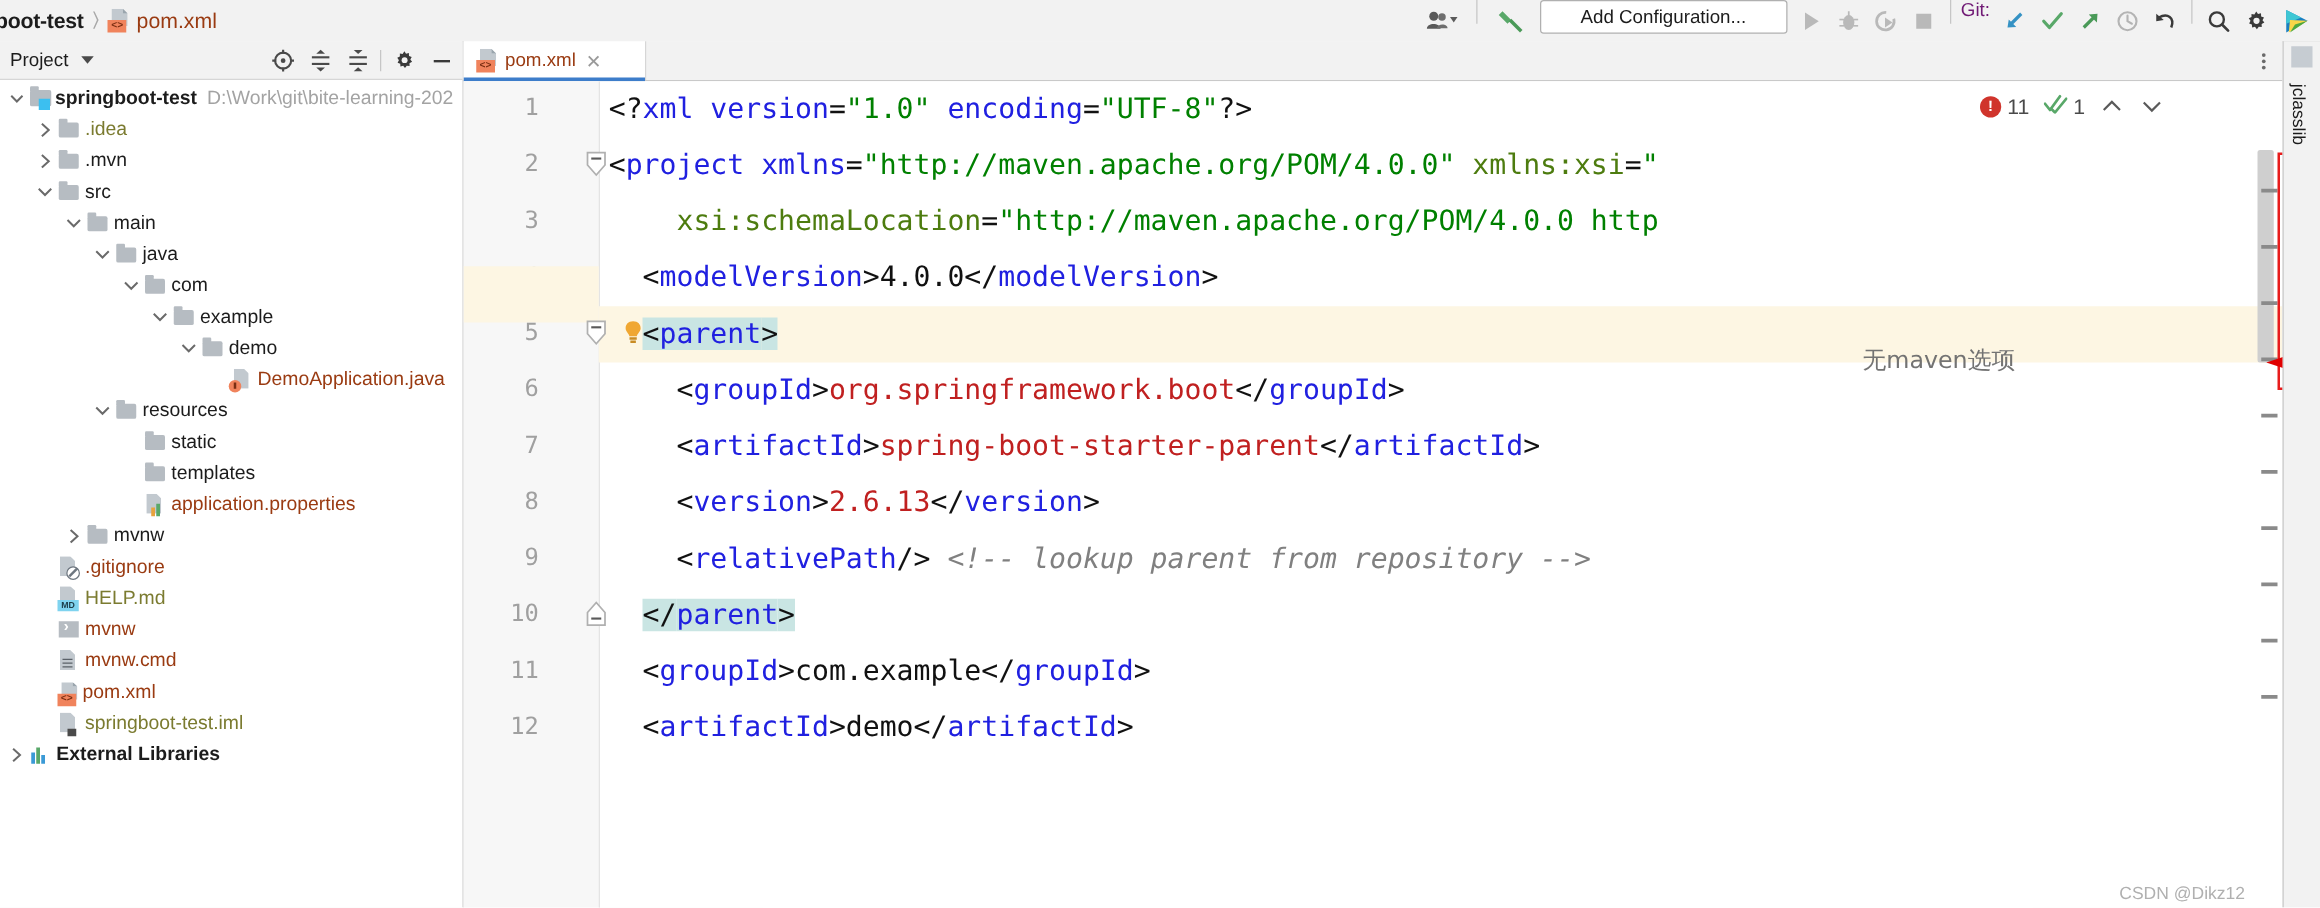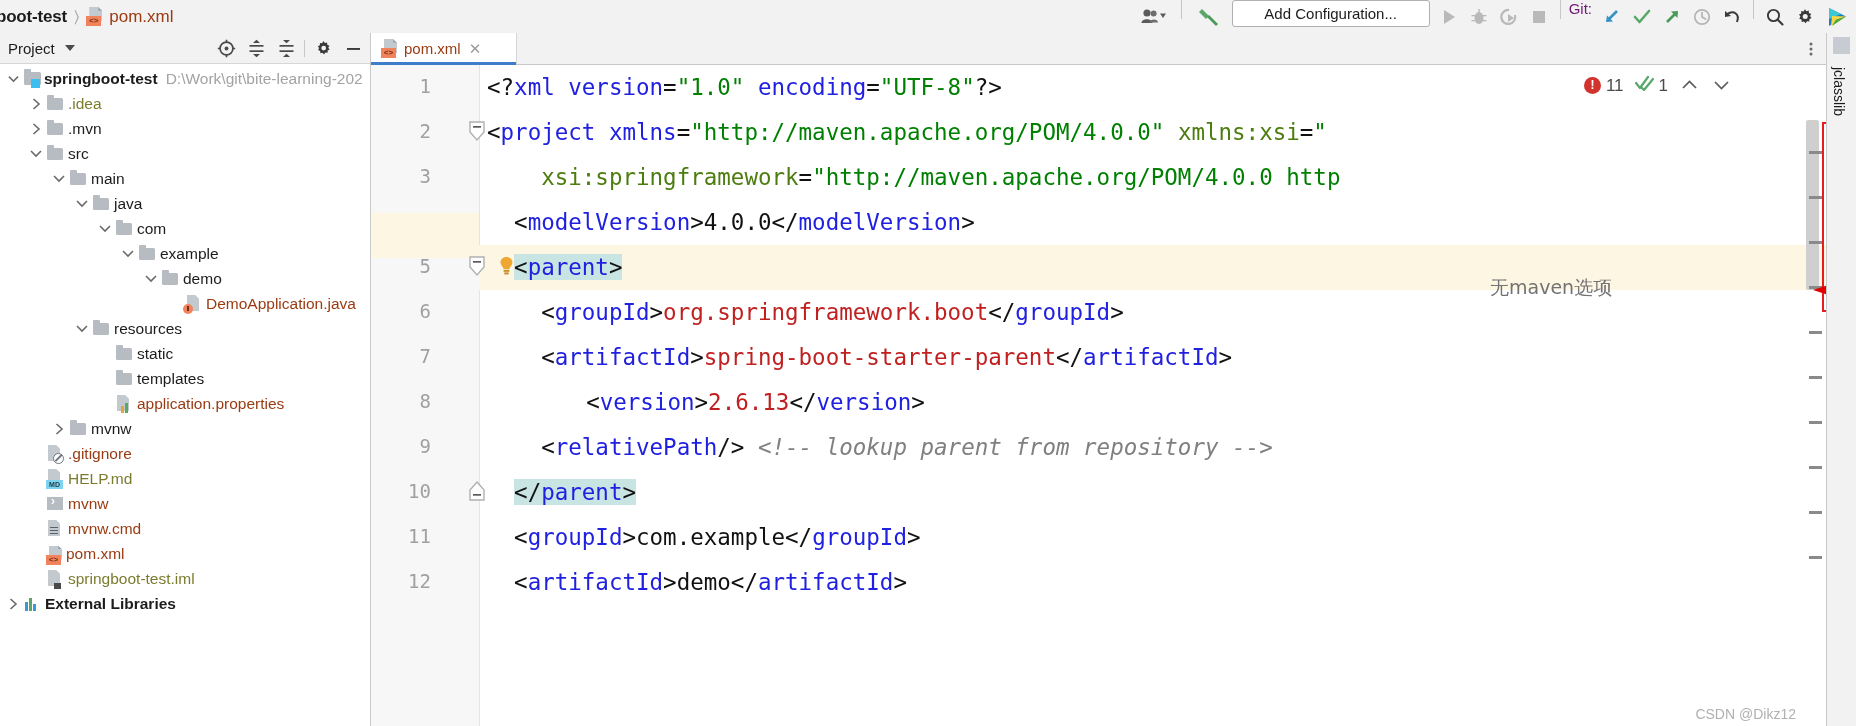--- a/index.html
+++ b/index.html
@@ -722,27 +722,27 @@
         </div>
       </div>
     </div>
 
     <div class="code-area">
       <div class="gutter"></div>
       <div id="gutter-content"></div>
       <div class="codelines" id="code-content">
           <div class="cl" style="top: 0px; padding-left: 8px;"><span class="t-punct">&lt;?</span><span class="t-tag">xml</span><span class="t-text"> </span><span class="t-tag">version</span><span class="t-punct">=</span><span class="t-str">"1.0"</span><span class="t-text"> </span><span class="t-tag">encoding</span><span class="t-punct">=</span><span class="t-str">"UTF-8"</span><span class="t-punct">?&gt;</span></div>
           <div class="cl" style="top: 45px; padding-left: 8px;"><span class="t-punct">&lt;</span><span class="t-tag">project</span><span class="t-text"> </span><span class="t-tag">xmlns</span><span class="t-punct">=</span><span class="t-str">"http://maven.apache.org/POM/4.0.0"</span><span class="t-text"> </span><span class="t-attr">xmlns:xsi</span><span class="t-punct">=</span><span class="t-str">"</span></div>
-          <div class="cl" style="top: 90px; padding-left: 62.2px;"><span class="t-attr">xsi:springframework</span><span class="t-punct">=</span><span class="t-str">"http://maven.apache.org/POM/4.0.0 http</span></div>
+          <div class="cl" style="top: 90px; padding-left: 62.2px;"><span class="t-attr">xsi:schemaLocation</span><span class="t-punct">=</span><span class="t-str">"http://maven.apache.org/POM/4.0.0 http</span></div>
           <div class="cl" style="top: 135px; padding-left: 35.1px;"><span class="t-punct">&lt;</span><span class="t-tag">modelVersion</span><span class="t-punct">&gt;</span><span class="t-text">4.0.0</span><span class="t-punct">&lt;/</span><span class="t-tag">modelVersion</span><span class="t-punct">&gt;</span></div>
           <div class="hl-row" style="top: 180px;"></div>
           <div class="cl" style="top: 180px; padding-left: 35.1px;"><span class="t-punct sel-bg">&lt;</span><span class="t-tag sel-bg">parent</span><span class="t-punct sel-bg">&gt;</span></div>
           <div class="cl" style="top: 225px; padding-left: 62.2px;"><span class="t-punct">&lt;</span><span class="t-tag">groupId</span><span class="t-punct">&gt;</span><span class="t-num">org.springframework.boot</span><span class="t-punct">&lt;/</span><span class="t-tag">groupId</span><span class="t-punct">&gt;</span></div>
           <div class="cl" style="top: 270px; padding-left: 62.2px;"><span class="t-punct">&lt;</span><span class="t-tag">artifactId</span><span class="t-punct">&gt;</span><span class="t-num">spring-boot-starter-parent</span><span class="t-punct">&lt;/</span><span class="t-tag">artifactId</span><span class="t-punct">&gt;</span></div>
-          <div class="cl" style="top: 315px; padding-left: 62.2px; margin-left: 45px;"><span class="t-punct">&lt;</span><span class="t-tag">version</span><span class="t-punct">&gt;</span><span class="t-num">2.6.13</span><span class="t-punct">&lt;/</span><span class="t-tag">version</span><span class="t-punct">&gt;</span></div>
+          <div class="cl" style="top: 315px; padding-left: 62.2px;"><span class="t-punct">&lt;</span><span class="t-tag">version</span><span class="t-punct">&gt;</span><span class="t-num">2.6.13</span><span class="t-punct">&lt;/</span><span class="t-tag">version</span><span class="t-punct">&gt;</span></div>
           <div class="cl" style="top: 360px; padding-left: 62.2px;"><span class="t-punct">&lt;</span><span class="t-tag">relativePath</span><span class="t-punct">/&gt;</span><span class="t-text"> </span><span class="t-comment">&lt;!-- lookup parent from repository --&gt;</span></div>
           <div class="cl" style="top: 405px; padding-left: 35.1px;"><span class="t-punct sel-bg">&lt;/</span><span class="t-tag sel-bg">parent</span><span class="t-punct sel-bg">&gt;</span></div>
           <div class="cl" style="top: 450px; padding-left: 35.1px;"><span class="t-punct">&lt;</span><span class="t-tag">groupId</span><span class="t-punct">&gt;</span><span class="t-text">com.example</span><span class="t-punct">&lt;/</span><span class="t-tag">groupId</span><span class="t-punct">&gt;</span></div>
           <div class="cl" style="top: 495px; padding-left: 35.1px;"><span class="t-punct">&lt;</span><span class="t-tag">artifactId</span><span class="t-punct">&gt;</span><span class="t-text">demo</span><span class="t-punct">&lt;/</span><span class="t-tag">artifactId</span><span class="t-punct">&gt;</span></div>
         </div>
 
       <div class="inspect-widget">
         <span class="err-dot">!</span>
         <span>11</span>
         <span style="display:inline-block;margin-left:6px;">

